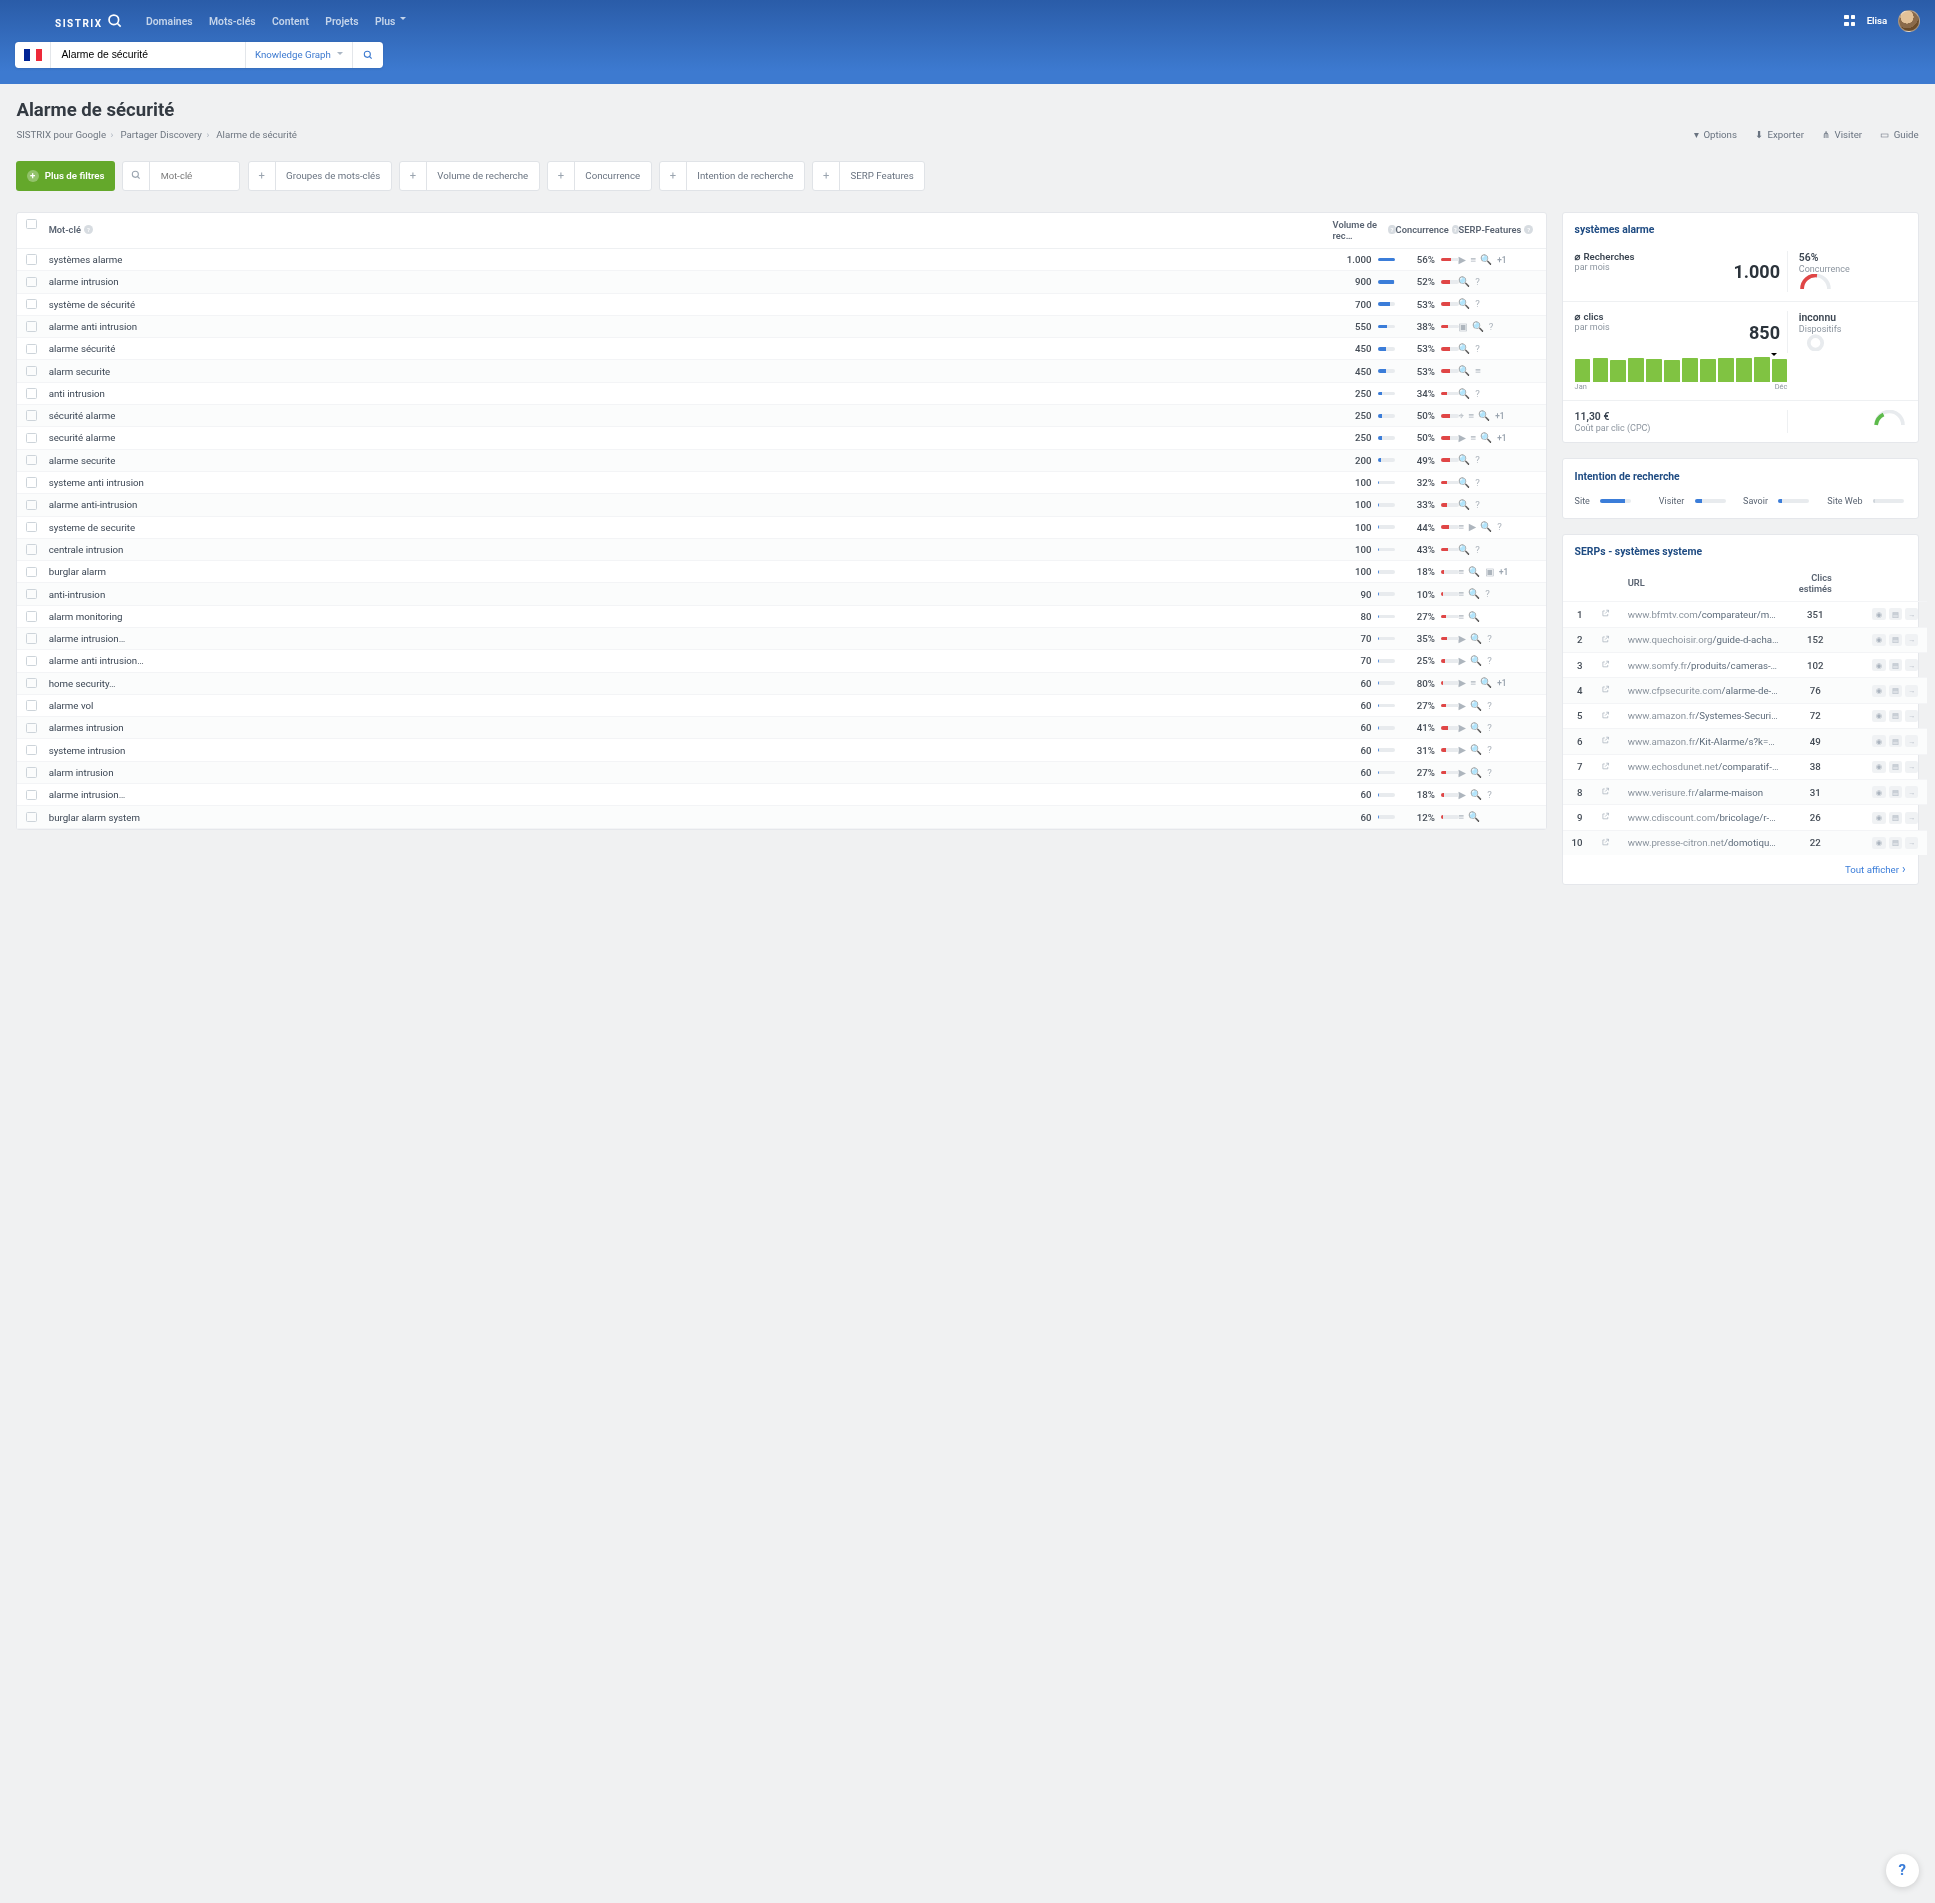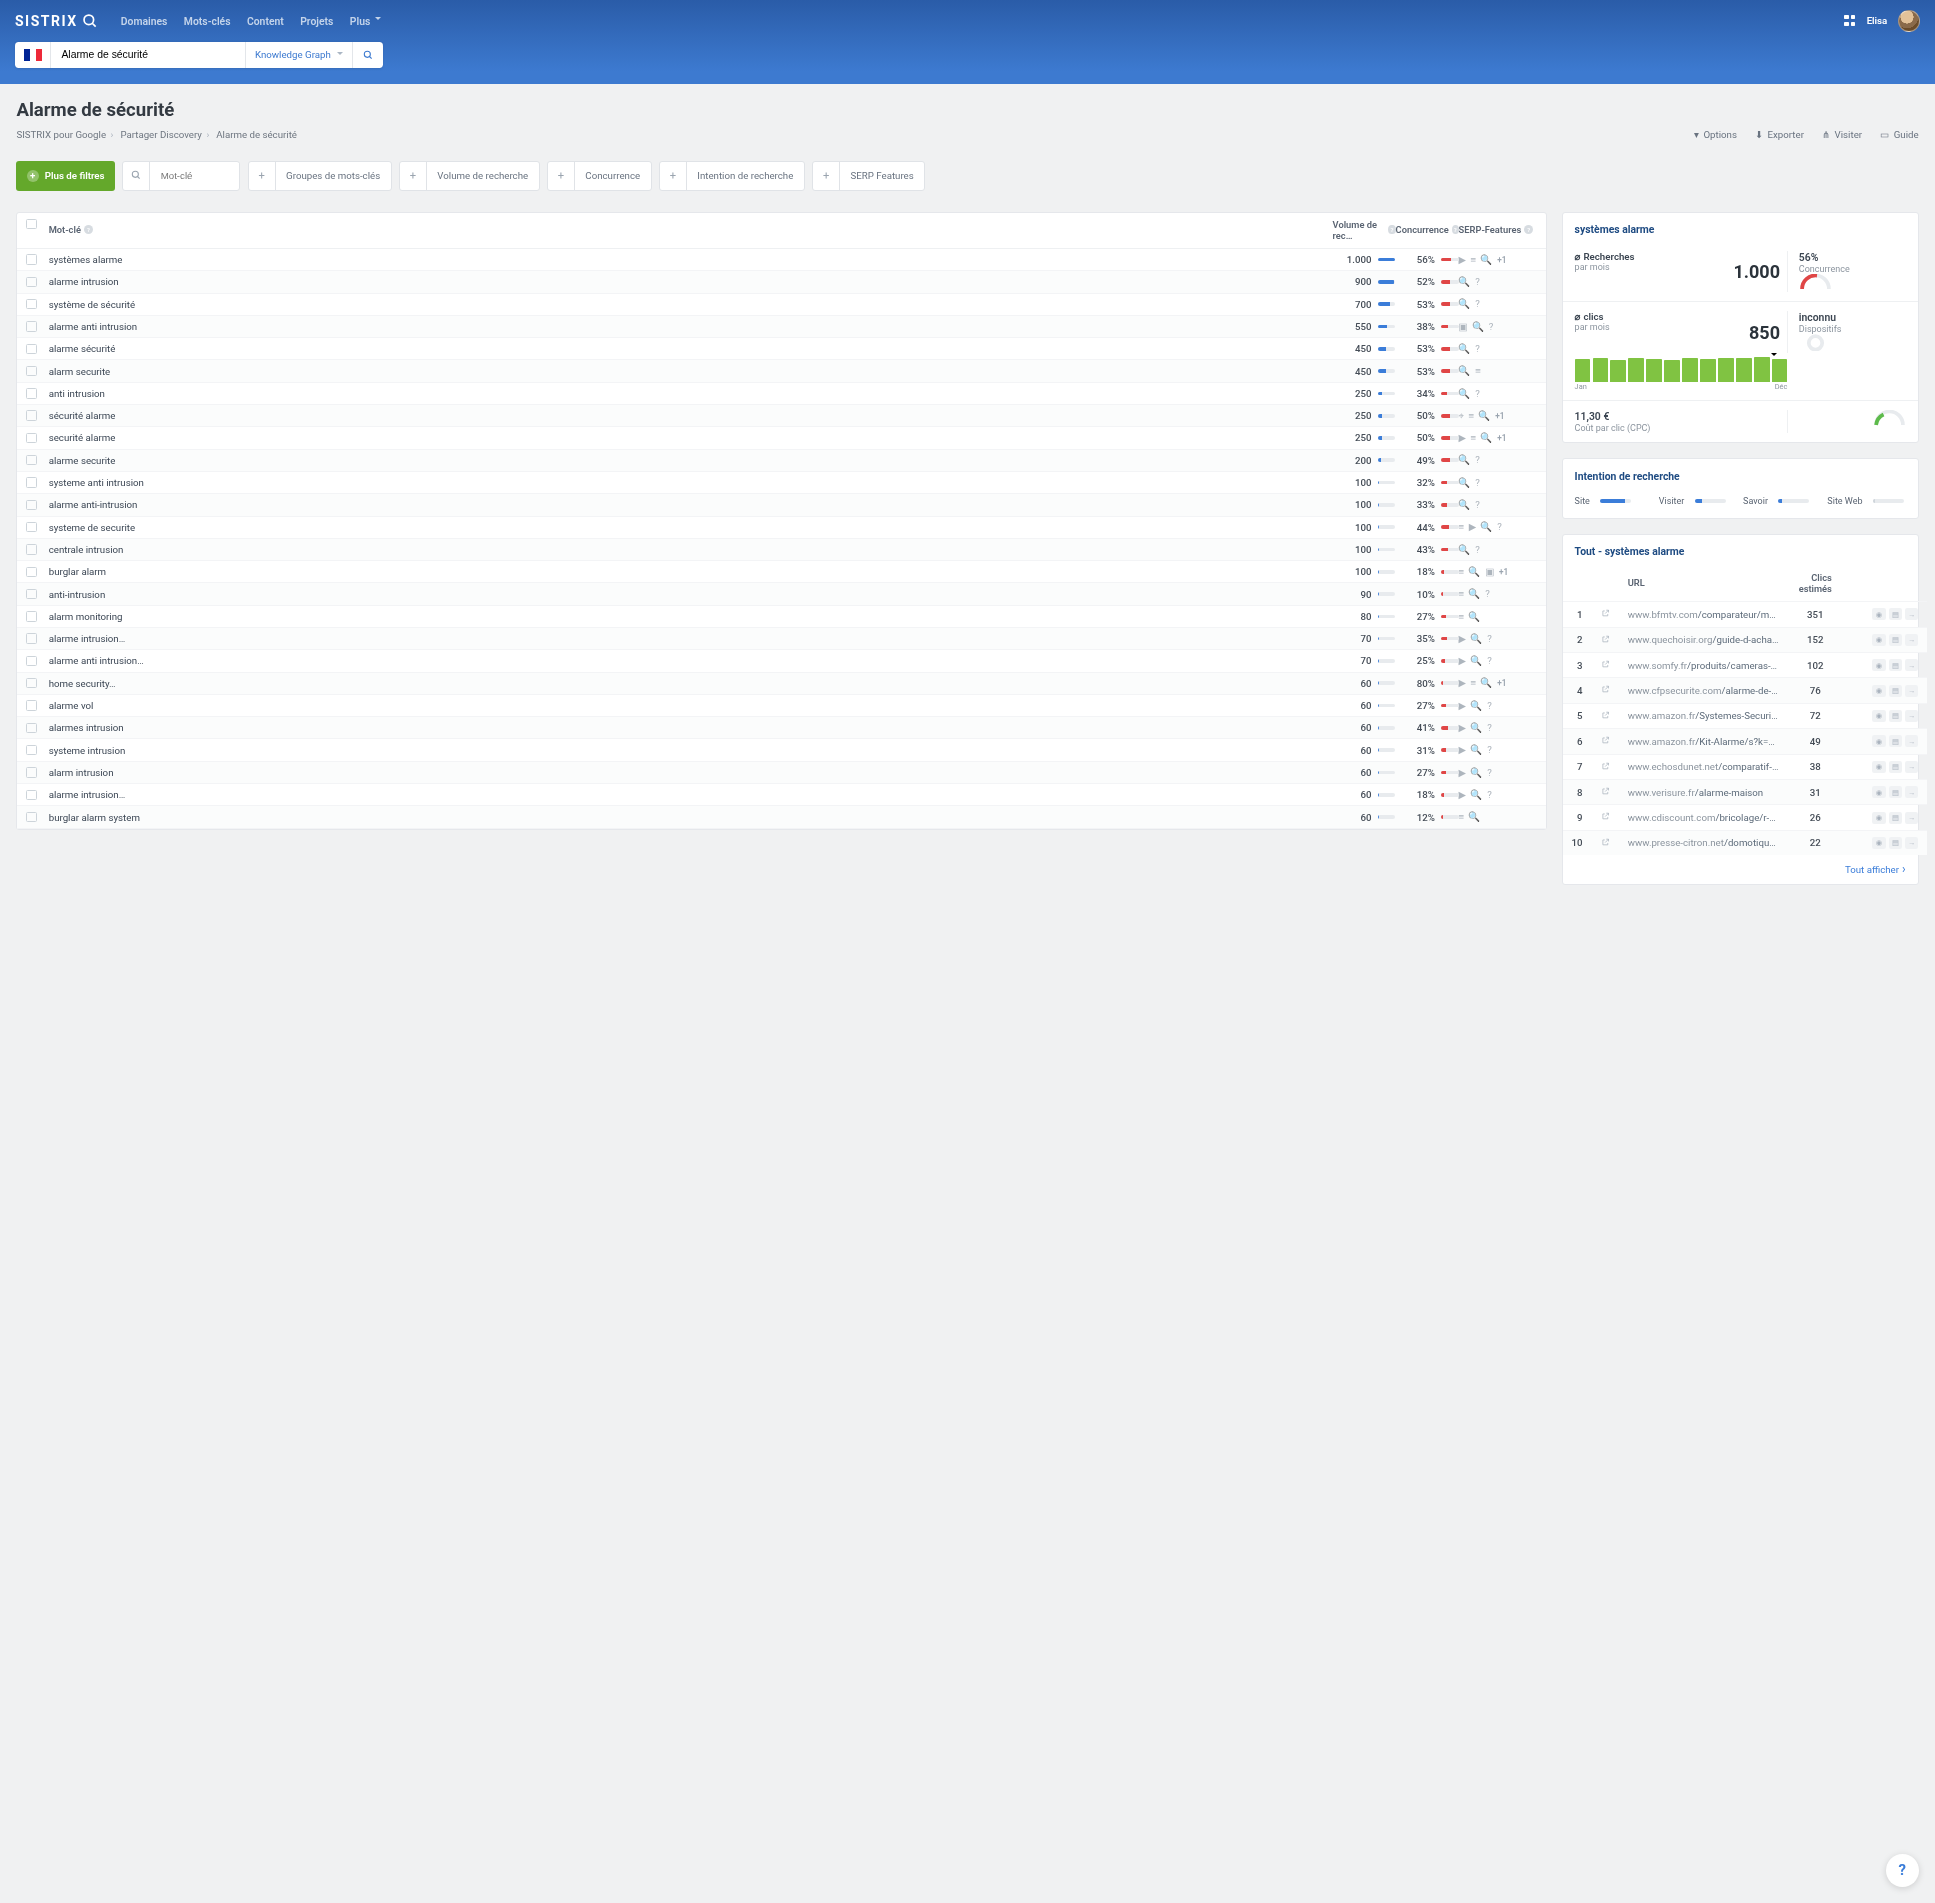--- a/index.html
+++ b/index.html
@@ -1,19 +1,19 @@
 <!DOCTYPE html>
 <html style="font-size:12px"><head>
 <meta charset="utf-8">
 <style>
 * { box-sizing: border-box; margin: 0; padding: 0; }
 body { font-family: -apple-system, BlinkMacSystemFont, "Segoe UI", Roboto, Arial, sans-serif; font-size: 9.7px; color: #495057; background: #f0f1f2; }
 .header { background: linear-gradient(180deg, #2a5ca8 0%, #3d7ad0 85%); padding: 0 15px; }
 .topbar { display: flex; align-items: center; height: 42px; }
-.logo { display: flex; align-items: flex-end; color: #fff; font-weight: 700; font-size: 14px; letter-spacing: 1.5px; margin-right: 22.3px; }
+.logo { display: flex; align-items: flex-end; color: #fff; font-weight: 700; font-size: 10px; letter-spacing: 1.5px; margin-right: 22.3px; margin-left: 40px; }
 .logo svg { margin-left: 4.5px; }
 .nav { display: flex; gap: 16.4px; }
 .nav a { color: #c4d4ea; font-size: 10.4px; font-weight: 600; text-decoration: none; cursor: pointer; }
 .nav a.more::after { content: ""; display: inline-block; margin-left: 4.5px; border: 3px solid transparent; border-top-color: #c4d4ea; vertical-align: 1.5px; }
 .userbox { margin-left: auto; display: flex; align-items: center; gap: 10.4px; color: #fff; font-weight: 600; }
 .apps-icon { width: 12px; height: 12px; display: grid; grid-template-columns: 1fr 1fr; gap: 1.5px; }
 .apps-icon span { background: #fff; width: 4.5px; height: 4.5px; border-radius: 0.7px; }
 .avatar { width: 22.3px; height: 22.3px; border-radius: 50%; background: radial-gradient(circle at 40% 30%, #e3c299 0 35%, #8a6a4a 36% 60%, #6b4c2a 61% 100%); border: 1.5px solid rgba(255,255,255,0.4); }
 .searchrow { padding: 0 0 16.4px 0; display: flex; }
 .searchbox { display: flex; background: #fff; border-radius: 3.7px; overflow: hidden; box-shadow: 0 0.7px 2.2px rgba(0,0,0,0.1); }
@@ -825,21 +825,21 @@
                 <span>Site Web</span>
                 <div class="bar blue" style="width:31px">
                   <i style="width:5%;background:#cfd5db"></i>
                 </div>
               </div>
             </div>
           </div>
       </div>
 
       <div class="panel serps">
-        <div class="panel-title">Tout - systèmes alarme</div>
+        <div class="panel-title">SERPs - systèmes systeme</div>
         <table>
           <thead>
               <tr>
             <th style="width:24px"></th>
             <th style="width:16.4px"></th>
             <th>URL</th>
             <th style="text-align:right">Clics estimés</th>
             <th></th>
                 <th></th>
           </tr>

